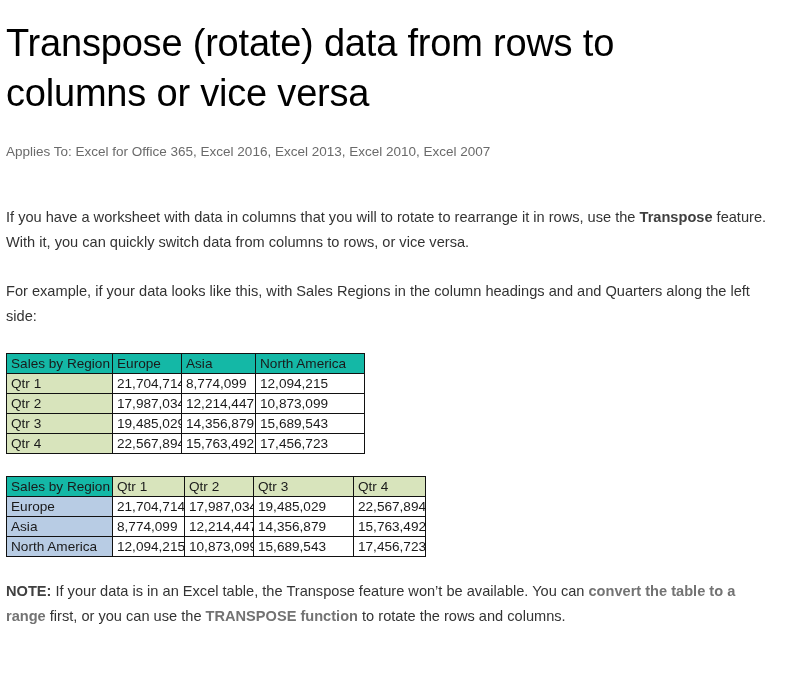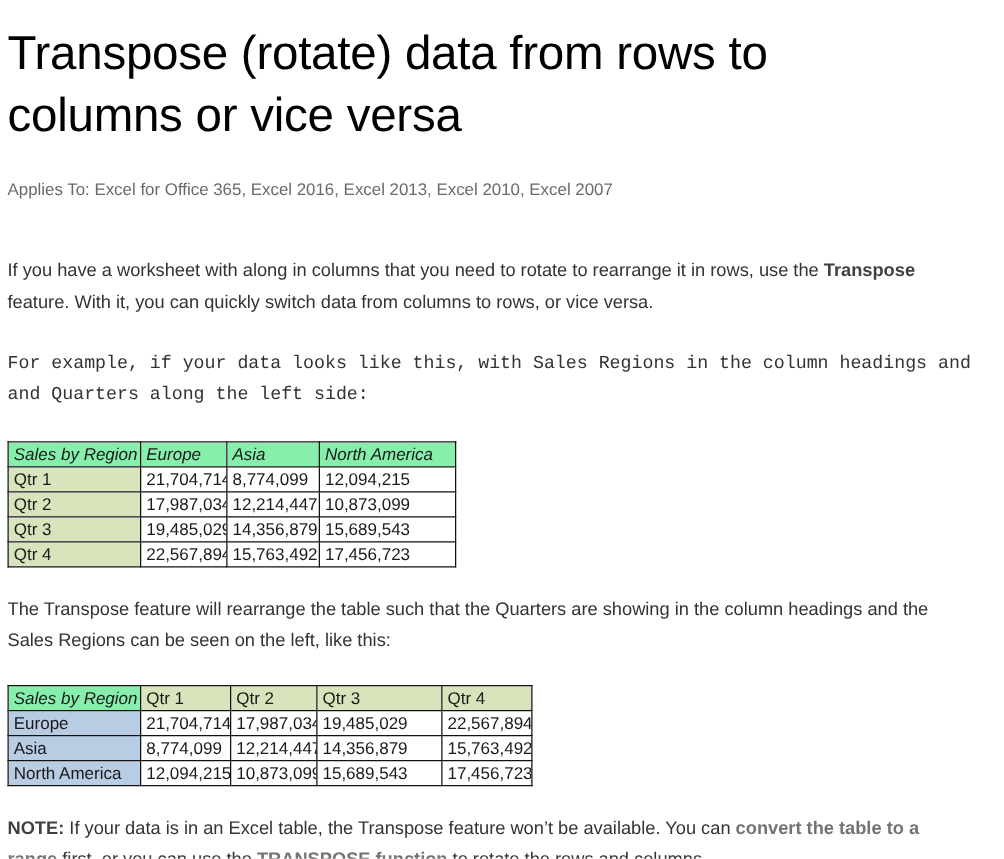--- a/index.html
+++ b/index.html
@@ -37,21 +37,21 @@
   }
   
   .para {
     font-size: 14.6px;
     line-height: 25px;
     color: #333333;
     max-width: 772px;
     margin: 0;
   }
   .para.p1 { margin-top: 46px; }
-  .para.p2 { margin-top: 24px; font-family: Liberation Mono, monospace; }
+  .para.p2 { margin-top: 24px; }
   .para.p3 { margin-top: 22px; }
   .para.note { margin-top: 22px; }
   .para b { font-weight: bold; color: #404040; }
   .link {
     color: #737373;
     text-decoration: none;
     cursor: pointer;
     font-weight: bold;
   }
 
@@ -68,21 +68,21 @@
     height: 20px;
     padding: 0 4px;
     font-weight: normal;
     white-space: nowrap;
     overflow: hidden;
     box-sizing: border-box;
     vertical-align: middle;
     line-height: 19px;
     text-align: left;
   }
-  .hdr-blue { background: #86efac; font-style: italic; }
+  .hdr-blue { background: #14b8a6; }
   .hdr-green { background: #d8e4bc; }
   .cell-blue { background: #b8cce4; }
   .cell-green { background: #d8e4bc; }
   .cell-white { background: #ffffff; }
   .num { text-align: right; }
   .num-pad { text-align: right; padding-right: 12px; }
 
   .table-wrap { margin-top: 22px; }
   #table1-wrap { margin-top: 24px; }
   #table2-wrap { margin-top: 22px; }
@@ -104,21 +104,21 @@
 </style>
 </head>
 <body>
 
 <div class="page">
 
   <h1 class="title">Transpose (rotate) data from rows to columns or vice versa</h1>
 
   <div class="applies-to">Applies To: Excel for Office 365, Excel 2016, Excel 2013, Excel 2010, Excel 2007</div>
 
-  <p class="para p1"><span>If you have a worksheet with along in columns that you need to rotate to rearrange it in rows, use the </span><b>Transpose</b><span> feature. With it, you can quickly switch data from columns to rows, or vice versa.</span></p>
+  <p class="para p1"><span>If you have a worksheet with data in columns that you will to rotate to rearrange it in rows, use the </span><b>Transpose</b><span> feature. With it, you can quickly switch data from columns to rows, or vice versa.</span></p>
 
   <p class="para p2">For example, if your data looks like this, with Sales Regions in the column headings and and Quarters along the left side:</p>
 
   <div class="table-wrap" id="table1-wrap">
     <table class="xl-table" id="table1">
       <colgroup>
           <col class="c0">
           <col class="c1">
           <col class="c2">
           <col class="c3">
@@ -153,21 +153,20 @@
         <tr>
           <td class="cell-green">Qtr 4</td>
           <td class="cell-white num">22,567,894</td>
           <td class="cell-white num">15,763,492</td>
           <td class="cell-white num-pad">17,456,723</td>
         </tr>
       </tbody>
     </table>
   </div>
 
-  <p class="para p3">The Transpose feature will rearrange the table such that the Quarters are showing in the column headings and the Sales Regions can be seen on the left, like this:</p>
 
   <div class="table-wrap" id="table2-wrap">
     <table class="xl-table" id="table2">
       <colgroup>
           <col class="c0">
           <col class="c1">
           <col class="c2">
           <col class="c3">
           <col class="c4">
         </colgroup>

